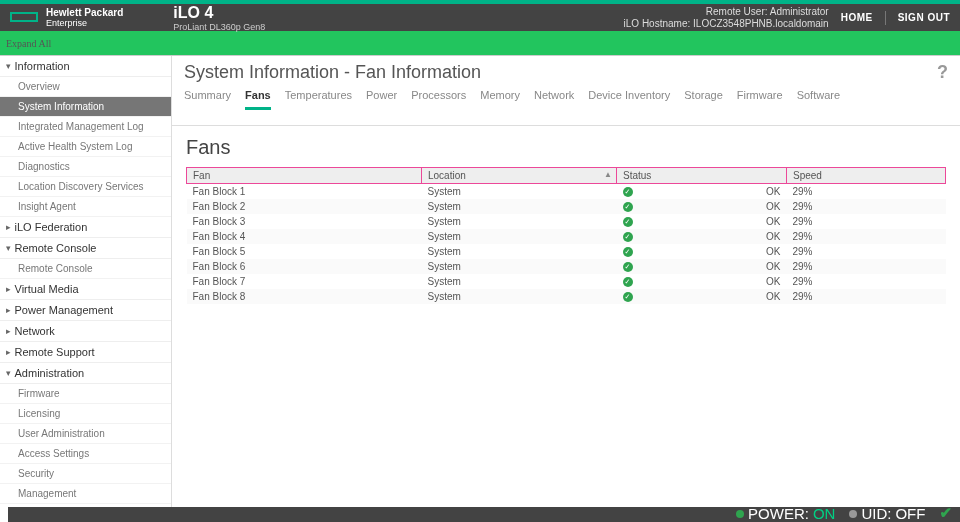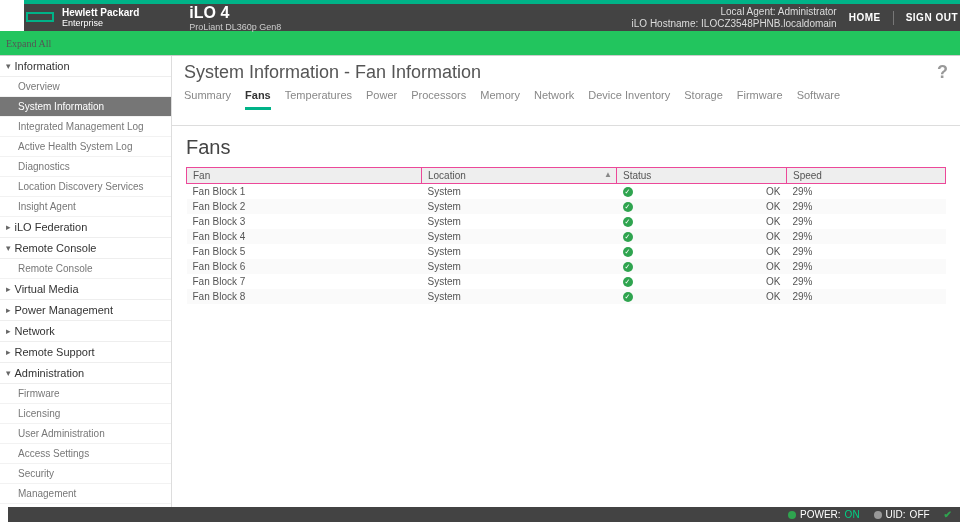--- a/index.html
+++ b/index.html
@@ -1,17 +1,17 @@
 <!DOCTYPE html>
 <html><head>
 <meta charset="utf-8">
 <style>
   * { box-sizing: border-box; margin: 0; padding: 0; }
   html, body { width: 960px; height: 522px; font-family: Arial, Helvetica, sans-serif; font-size: 11px; color: #333; overflow: hidden; background: #fff; }
-  .topbar { height: 31px; background: #434343; display: flex; align-items: center; padding: 0 2px; color: #fff; border-top: 4px solid #00b388; margin-left: 24px; }
+  .topbar { height: 31px; background: #434343; display: flex; align-items: center; padding: 0 10px; color: #fff; border-top: 4px solid #00b388; }
   .logo-block { display: flex; align-items: center; gap: 8px; }
   .hpe-logo { font-weight: bold; font-size: 10px; line-height: 10px; }
   .hpe-logo .small { font-weight: normal; font-size: 9px; }
   .hpe-mark { width: 28px; height: 10px; border: 2px solid #00b388; margin-bottom:2px;}
   .ilo-title { margin-left: 50px; }
   .ilo-title .big { font-size: 16px; font-weight: bold; }
   .ilo-title .sub { font-size: 9px; color: #ccc; }
   .top-right { margin-left: auto; display: flex; align-items: center; gap: 12px; font-size: 10px; }
   .top-right .userhost { text-align: right; line-height: 12px; color:#ddd;}
   .top-right a { color: #fff; text-decoration: none; font-weight: bold; letter-spacing: .5px;}
@@ -37,21 +37,21 @@
   .scroll { overflow:auto; padding: 10px 14px; flex:1;}
   h2.section { font-size:20px; color:#444; margin-bottom:8px; font-weight:normal;}
   table.fans { width:100%; border-collapse:collapse; font-size:10px;}
   table.fans th { text-align:left; background:#eee; border:1px solid #ec4899; padding:2px 6px; font-weight:normal; color:#555; position:relative;}
   table.fans td { padding:2px 6px; border-bottom:0px; color:#555;}
   table.fans tr:nth-child(even) td { background:#fafafa;}
   .sort-ind { position:absolute; right:4px; top:2px; font-size:8px; color:#888;}
   .status-cell { display:flex; align-items:center; gap:4px;justify-content:space-between;}
   .ok-dot { width:10px; height:10px; border-radius:50%; background:#2fa44f; display:inline-flex; align-items:center; justify-content:center; color:#fff; font-size:7px; line-height:10px;}
   
-  .footer { position:absolute; bottom:0; left:8px; right:0; height:15px; background:#434343; display:flex; align-items:center; justify-content:flex-end; gap:14px; padding:0 8px; color:#fff; font-size:10px;}
+  .footer { position:absolute; bottom:0; left:8px; right:0; height:15px; background:#434343; display:flex; align-items:flex-end; justify-content:flex-end; gap:14px; padding:0 8px; color:#fff; font-size:15px;}
   .footer .ind { display:flex; align-items:center; gap:4px;}
   .dot-green { width:8px;height:8px;border-radius:50%; background:#2fa44f;}
   .dot-grey { width:8px;height:8px;border-radius:50%; background:#999;}
   .check { color:#2fa44f; font-weight:bold;}
   .col-fan   { width: 235px; }
   .col-loc   { width: 195px; }
   .col-stat  { width: 170px; }
 </style>
 </head>
 <body>
@@ -65,21 +65,21 @@
       <span>Hewlett Packard</span><br>
       <span class="small">Enterprise</span>
     </div>
   </div>
   <div class="ilo-title">
     <div class="big">iLO 4</div>
     <div class="sub">ProLiant DL360p Gen8</div>
   </div>
   <div class="top-right">
     <div class="userhost">
-      <div>Local Agent: Administrator</div>
+      <div>Remote User: Administrator</div>
       <div>iLO Hostname: ILOCZ3548PHNB.localdomain</div>
     </div>
     <a href="#">HOME</a>
     <div class="top-divider"></div>
     <a href="#">SIGN OUT</a>
   </div>
 </div>
 
 <div class="subbar">
   <span>Expand All</span>

